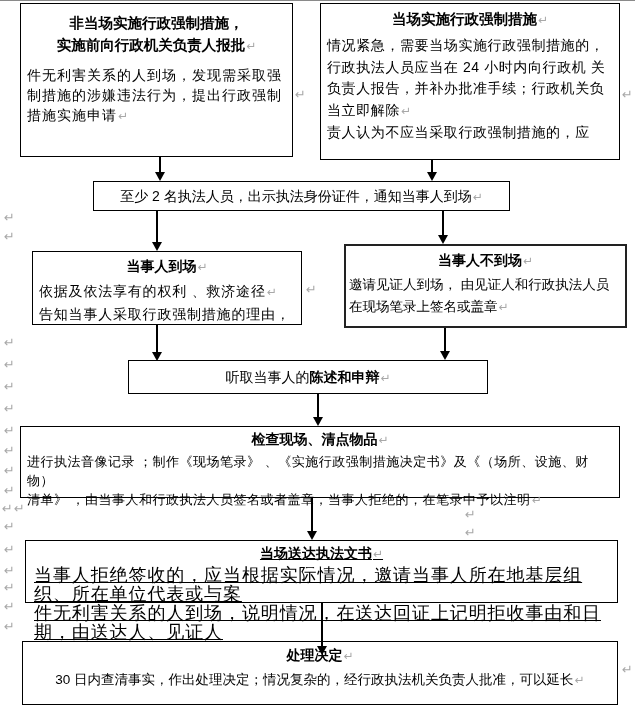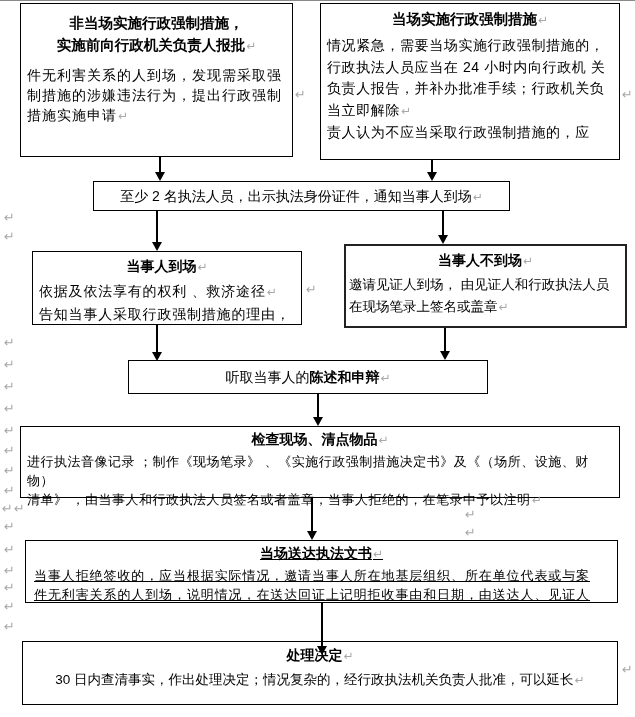--- a/index.html
+++ b/index.html
@@ -77,21 +77,21 @@
   <div class="box" style="left:20px;top:426px;width:600px;height:72px;">
     <div class="btitle" style="margin-top:3px;line-height:19px;"><span>检查现场、清点物品</span><span class="mark">↵</span></div>
     <div class="bbody" style="margin-top:2px;font-size:13px;line-height:19px;letter-spacing:0.5px;">
       <div>进行执法音像记录 ；制作《现场笔录》 、《实施行政强制措施决定书》及《（场所、设施、财物）</div>
       <div><span>清单》 ，由当事人和行政执法人员签名或者盖章，当事人拒绝的，在笔录中予以注明</span><span class="mark">↵</span></div>
     </div>
   </div>
 
   <div class="box" style="left:25px;top:540px;width:593px;height:63px;text-decoration:underline;">
     <div class="btitle" style="margin-top:3px;line-height:19px;"><span>当场送达执法文书</span><span class="mark">↵</span></div>
-    <div class="bbody" style="margin-top:2px;font-size:13px;line-height:19px;letter-spacing:0.9px;padding:0 8px;">
+    <div class="bbody" style="margin-top:2px;font-size:18px;line-height:19px;letter-spacing:0.9px;padding:0 8px;">
       <div>当事人拒绝签收的，应当根据实际情况，邀请当事人所在地基层组织、所在单位代表或与案</div>
       <div>件无利害关系的人到场，说明情况，在送达回证上记明拒收事由和日期，由送达人、见证人</div>
     </div>
   </div>
 
   <div class="box" style="left:22px;top:641px;width:596px;height:64px;">
     <div class="btitle" style="margin-top:4px;line-height:19px;"><span>处理决定</span><span class="mark">↵</span></div>
     <div class="center" style="margin-top:4px;font-size:13.5px;line-height:19px;"><span>30 日内查清事实，作出处理决定；情况复杂的，经行政执法机关负责人批准，可以延长</span><span class="mark">↵</span></div>
   </div>
 

